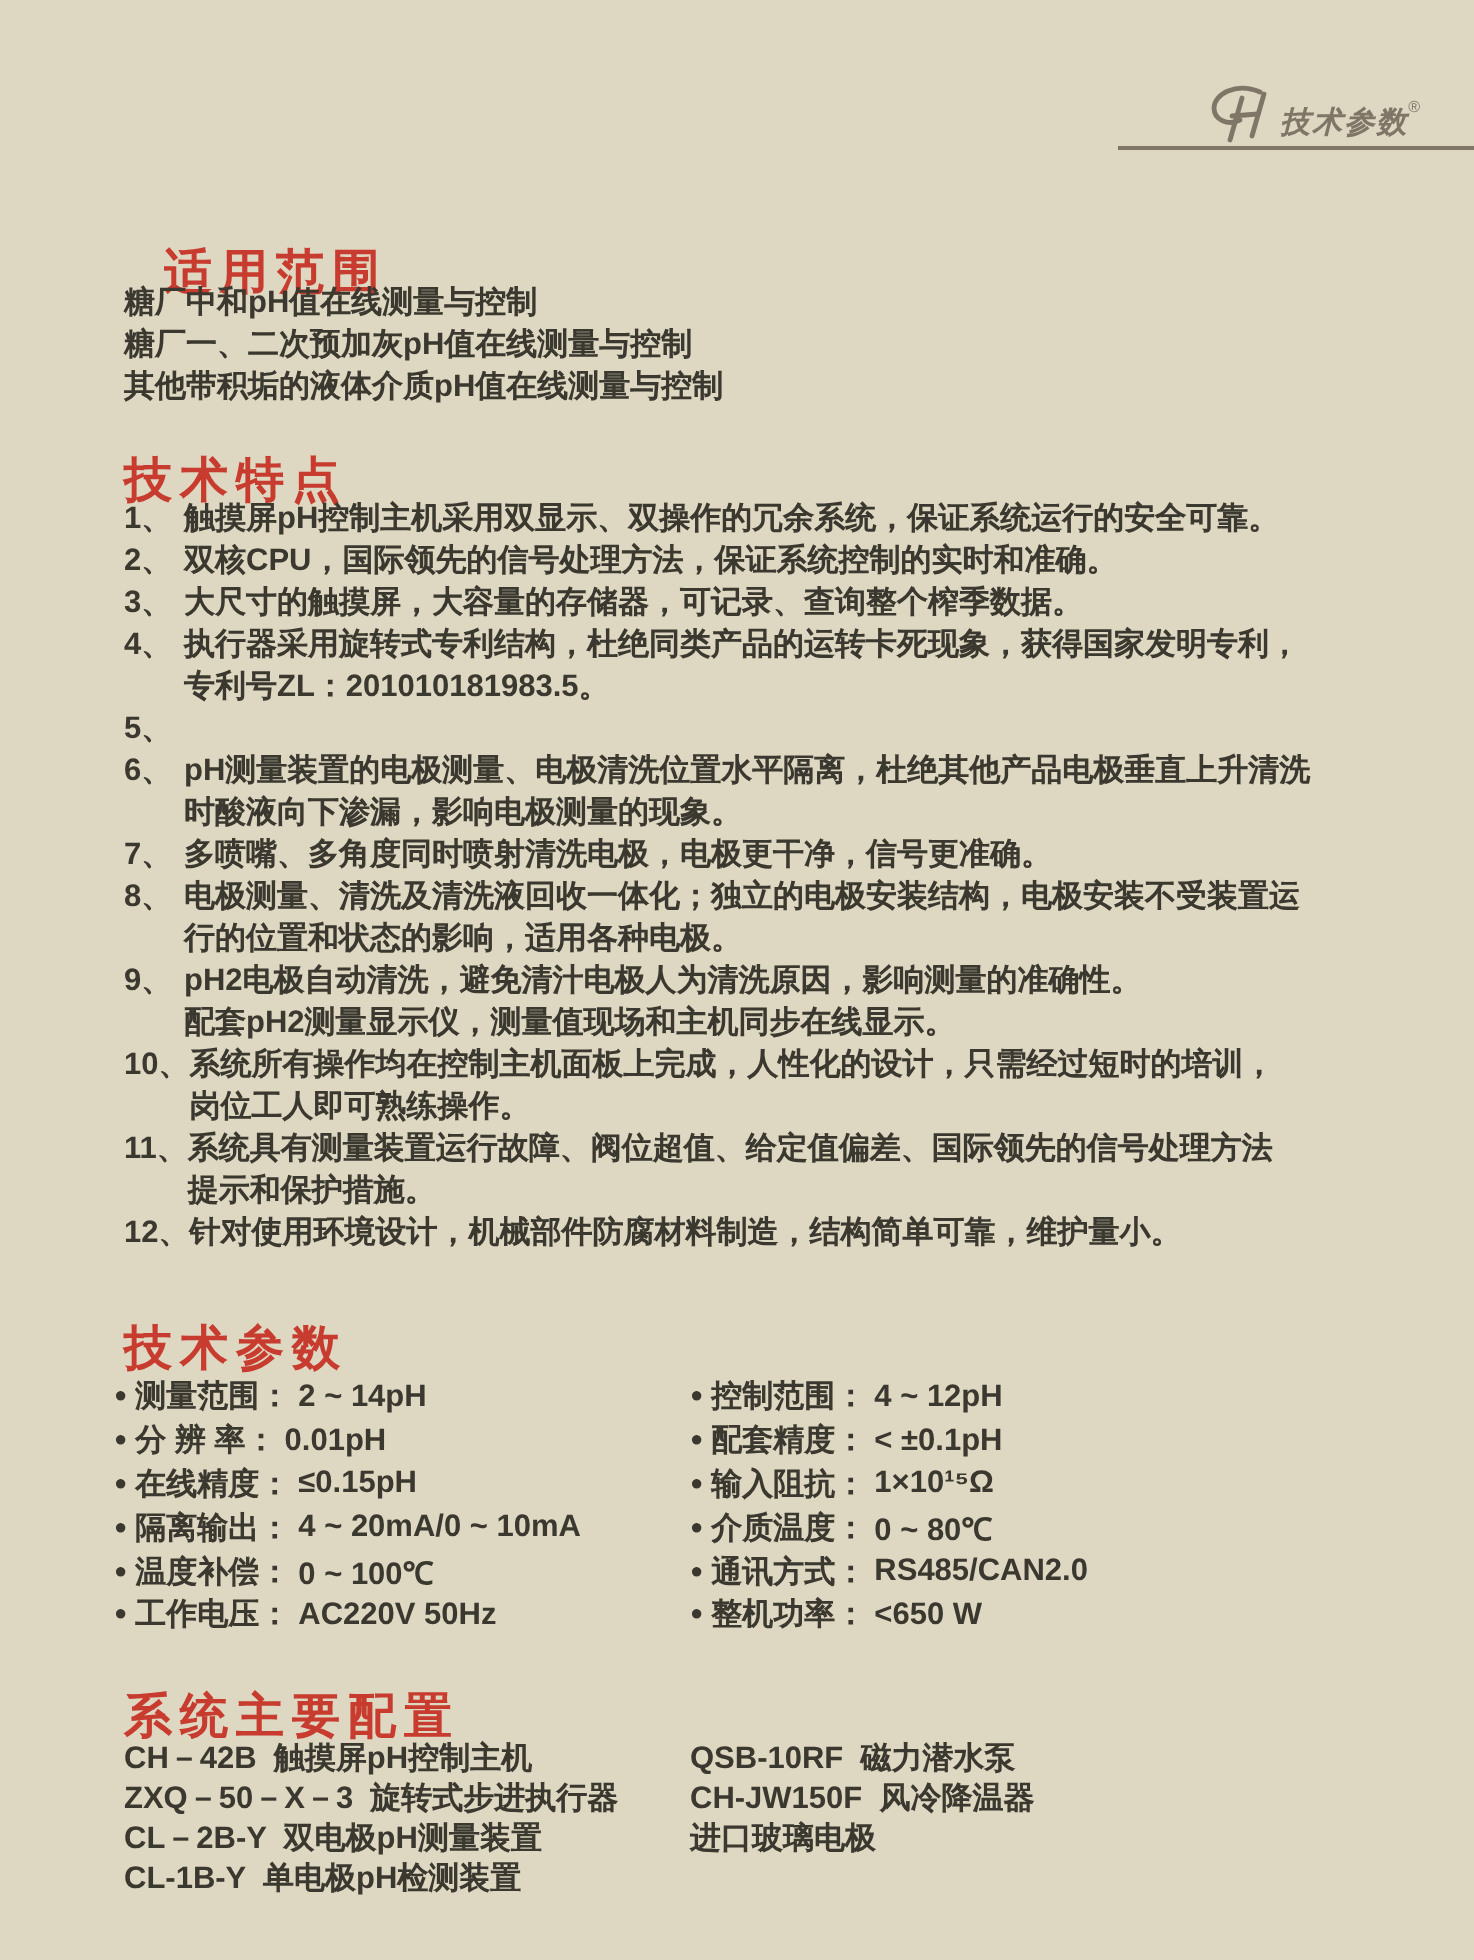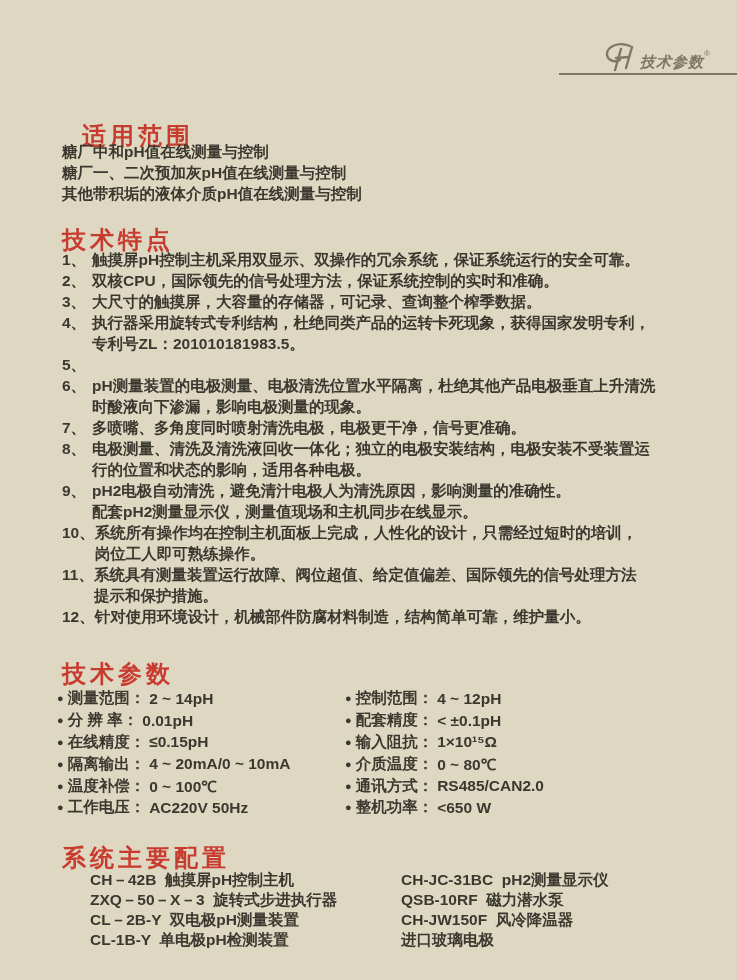--- a/index.html
+++ b/index.html
@@ -58,21 +58,21 @@
   .prow{
     height:21.8px;display:flex;align-items:center;
     font-size:15.5px;font-weight:600;
   }
   .bullet{font-size:11px;margin-right:4px;line-height:1;}
   .plabel{white-space:pre;}
   .pvalue{white-space:pre;padding-left:4px;}
 
   
   #config-grid{position:absolute;left:62px;top:870px;width:655px;display:flex;}
-  .ccol{width:283px;margin-left:28px;}
+  .ccol{width:283px;}
   .ccol.right{flex:1;}
   .crow{height:20px;line-height:20px;font-size:15.5px;font-weight:600;white-space:pre;}
 </style>
 </head>
 <body>
 
 <div class="page">
 
   <div class="brand">
     <svg width="34" height="30" viewBox="0 0 34 30" fill="none" stroke="#7f7667" stroke-width="2.4" stroke-linecap="round">
@@ -220,20 +220,19 @@
 
   <h2 class="sec-title" id="config-title">系统主要配置</h2>
   <div id="config-grid">
     <div class="ccol">
       <div class="crow">CH－42B  触摸屏pH控制主机</div>
       <div class="crow">ZXQ－50－X－3  旋转式步进执行器</div>
       <div class="crow">CL－2B-Y  双电极pH测量装置</div>
       <div class="crow">CL-1B-Y  单电极pH检测装置</div>
     </div>
     <div class="ccol right">
-      <div class="crow">CH-JC-31BC  pH2测量显示仪</div>
       <div class="crow">QSB-10RF  磁力潜水泵</div>
       <div class="crow">CH-JW150F  风冷降温器</div>
       <div class="crow">进口玻璃电极</div>
     </div>
   </div>
 
 </div>
 
 </body></html>

